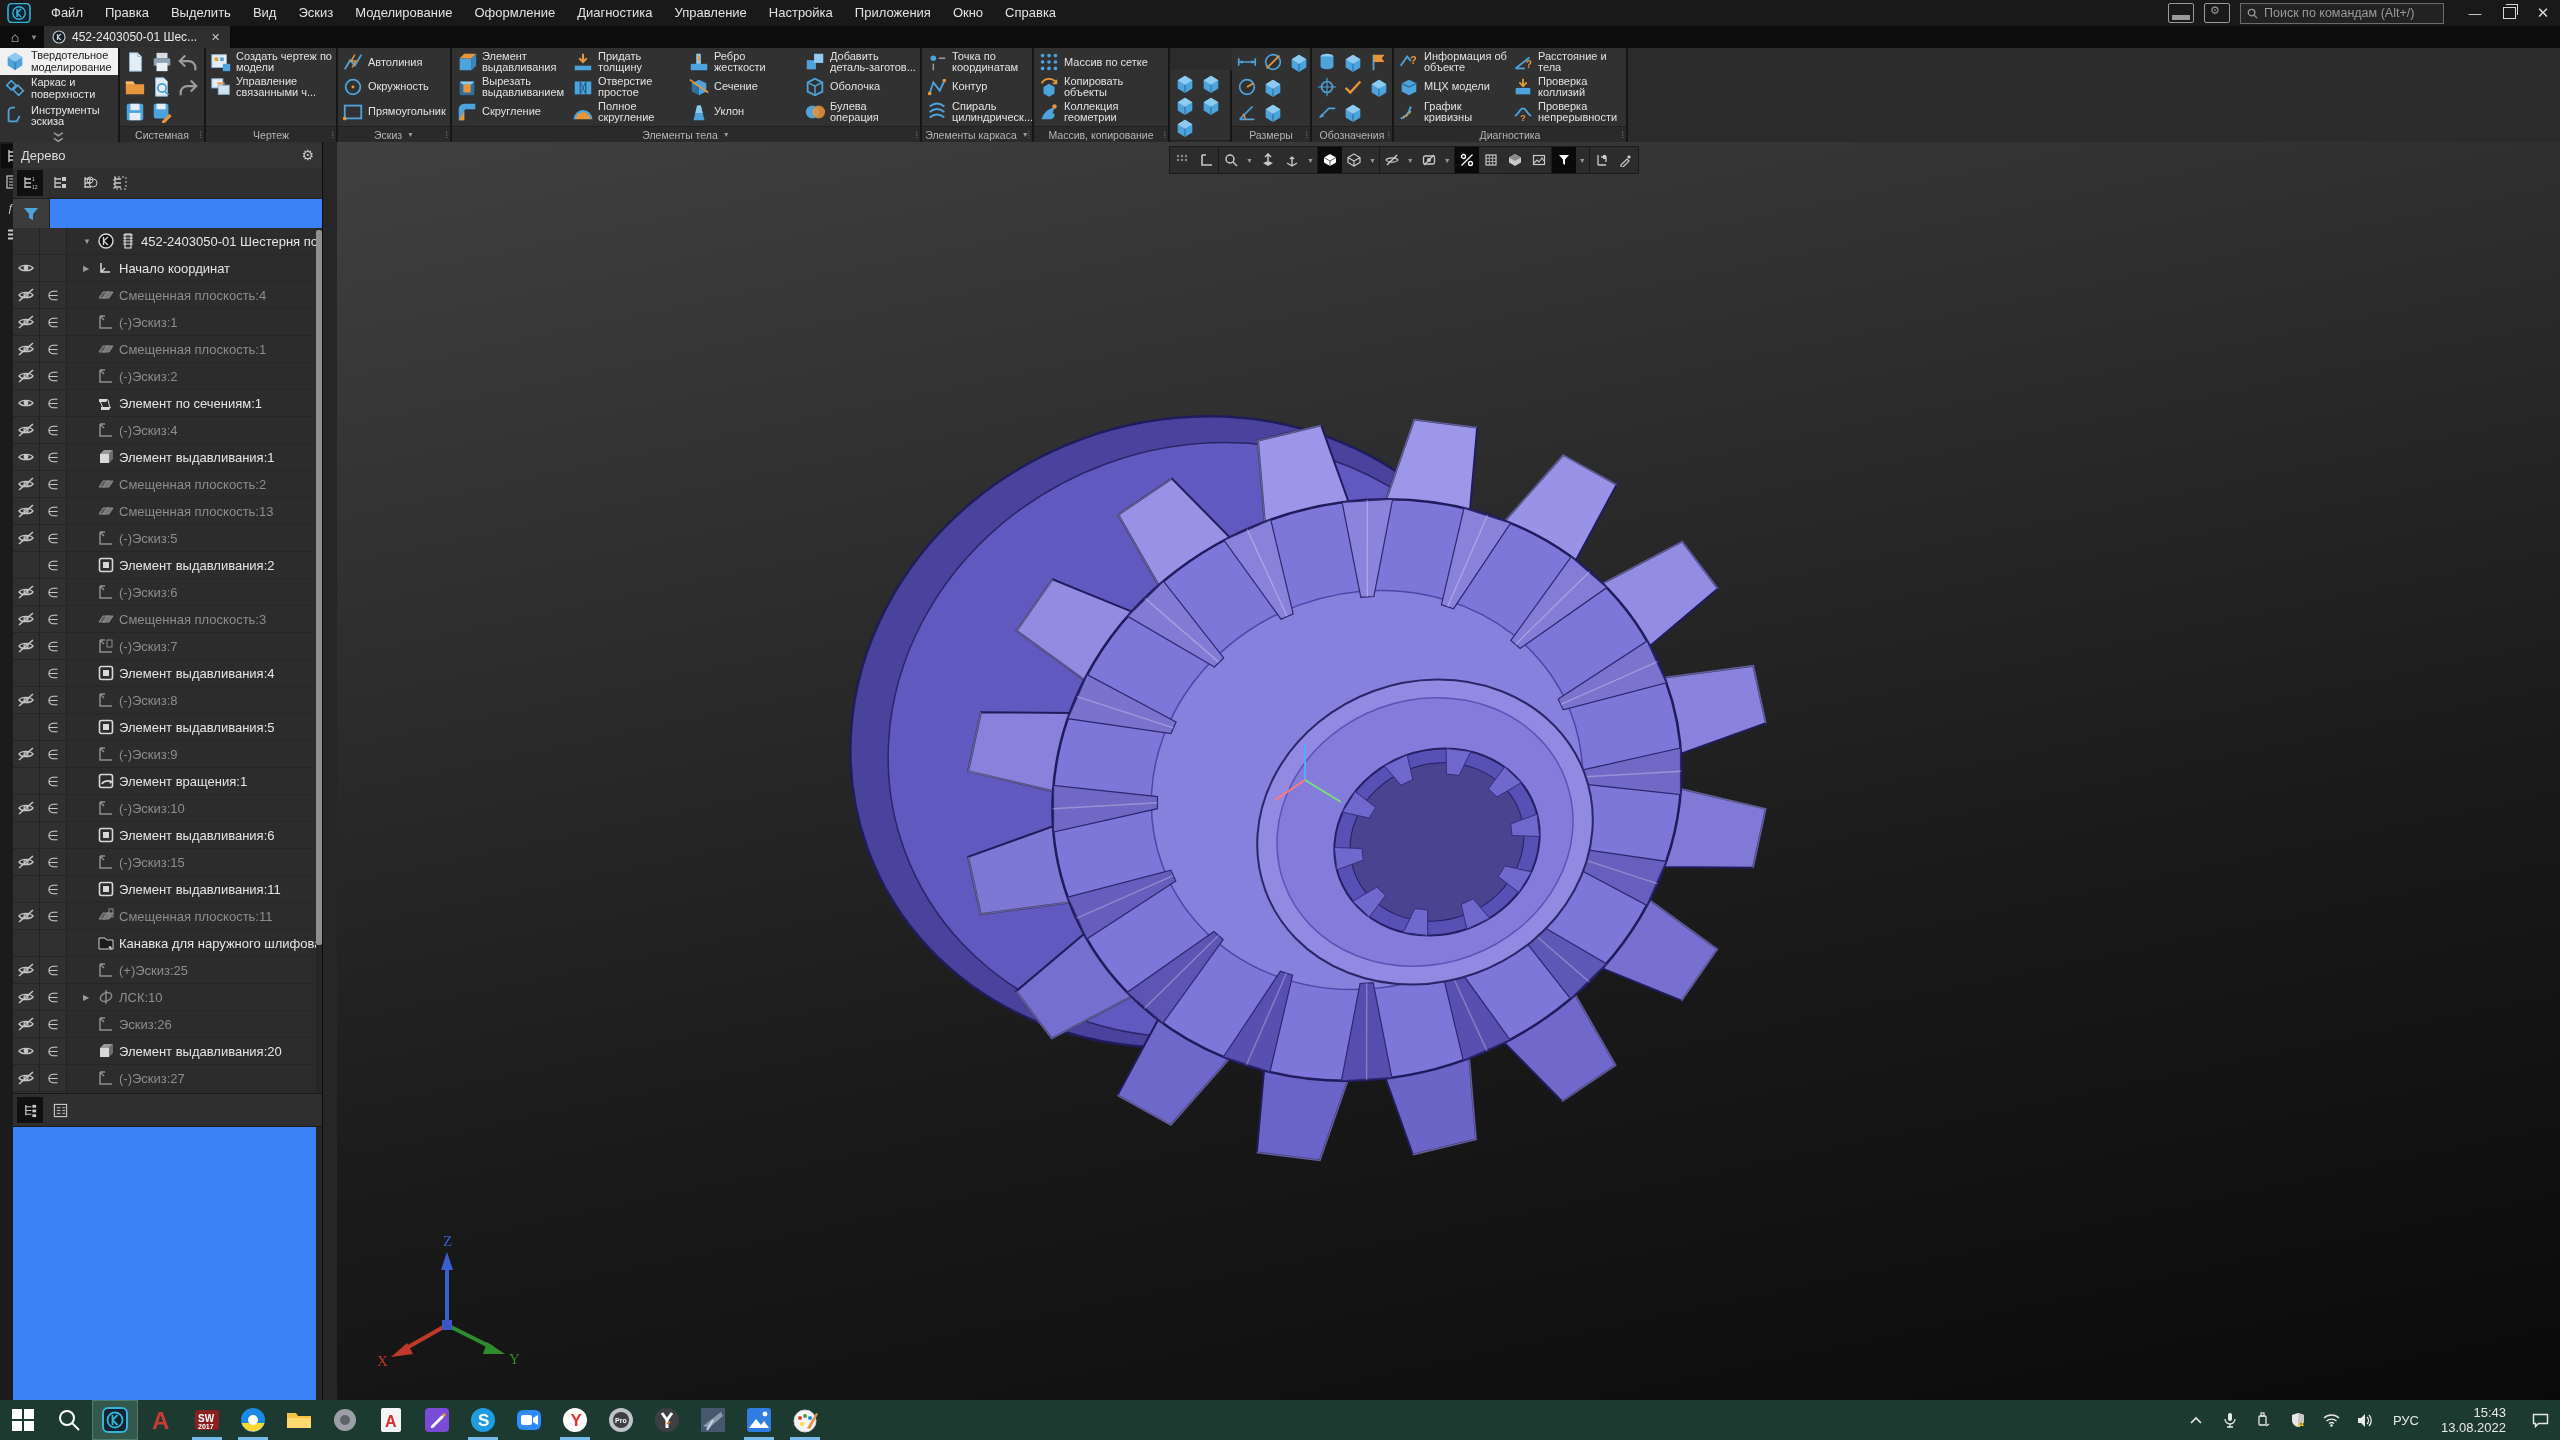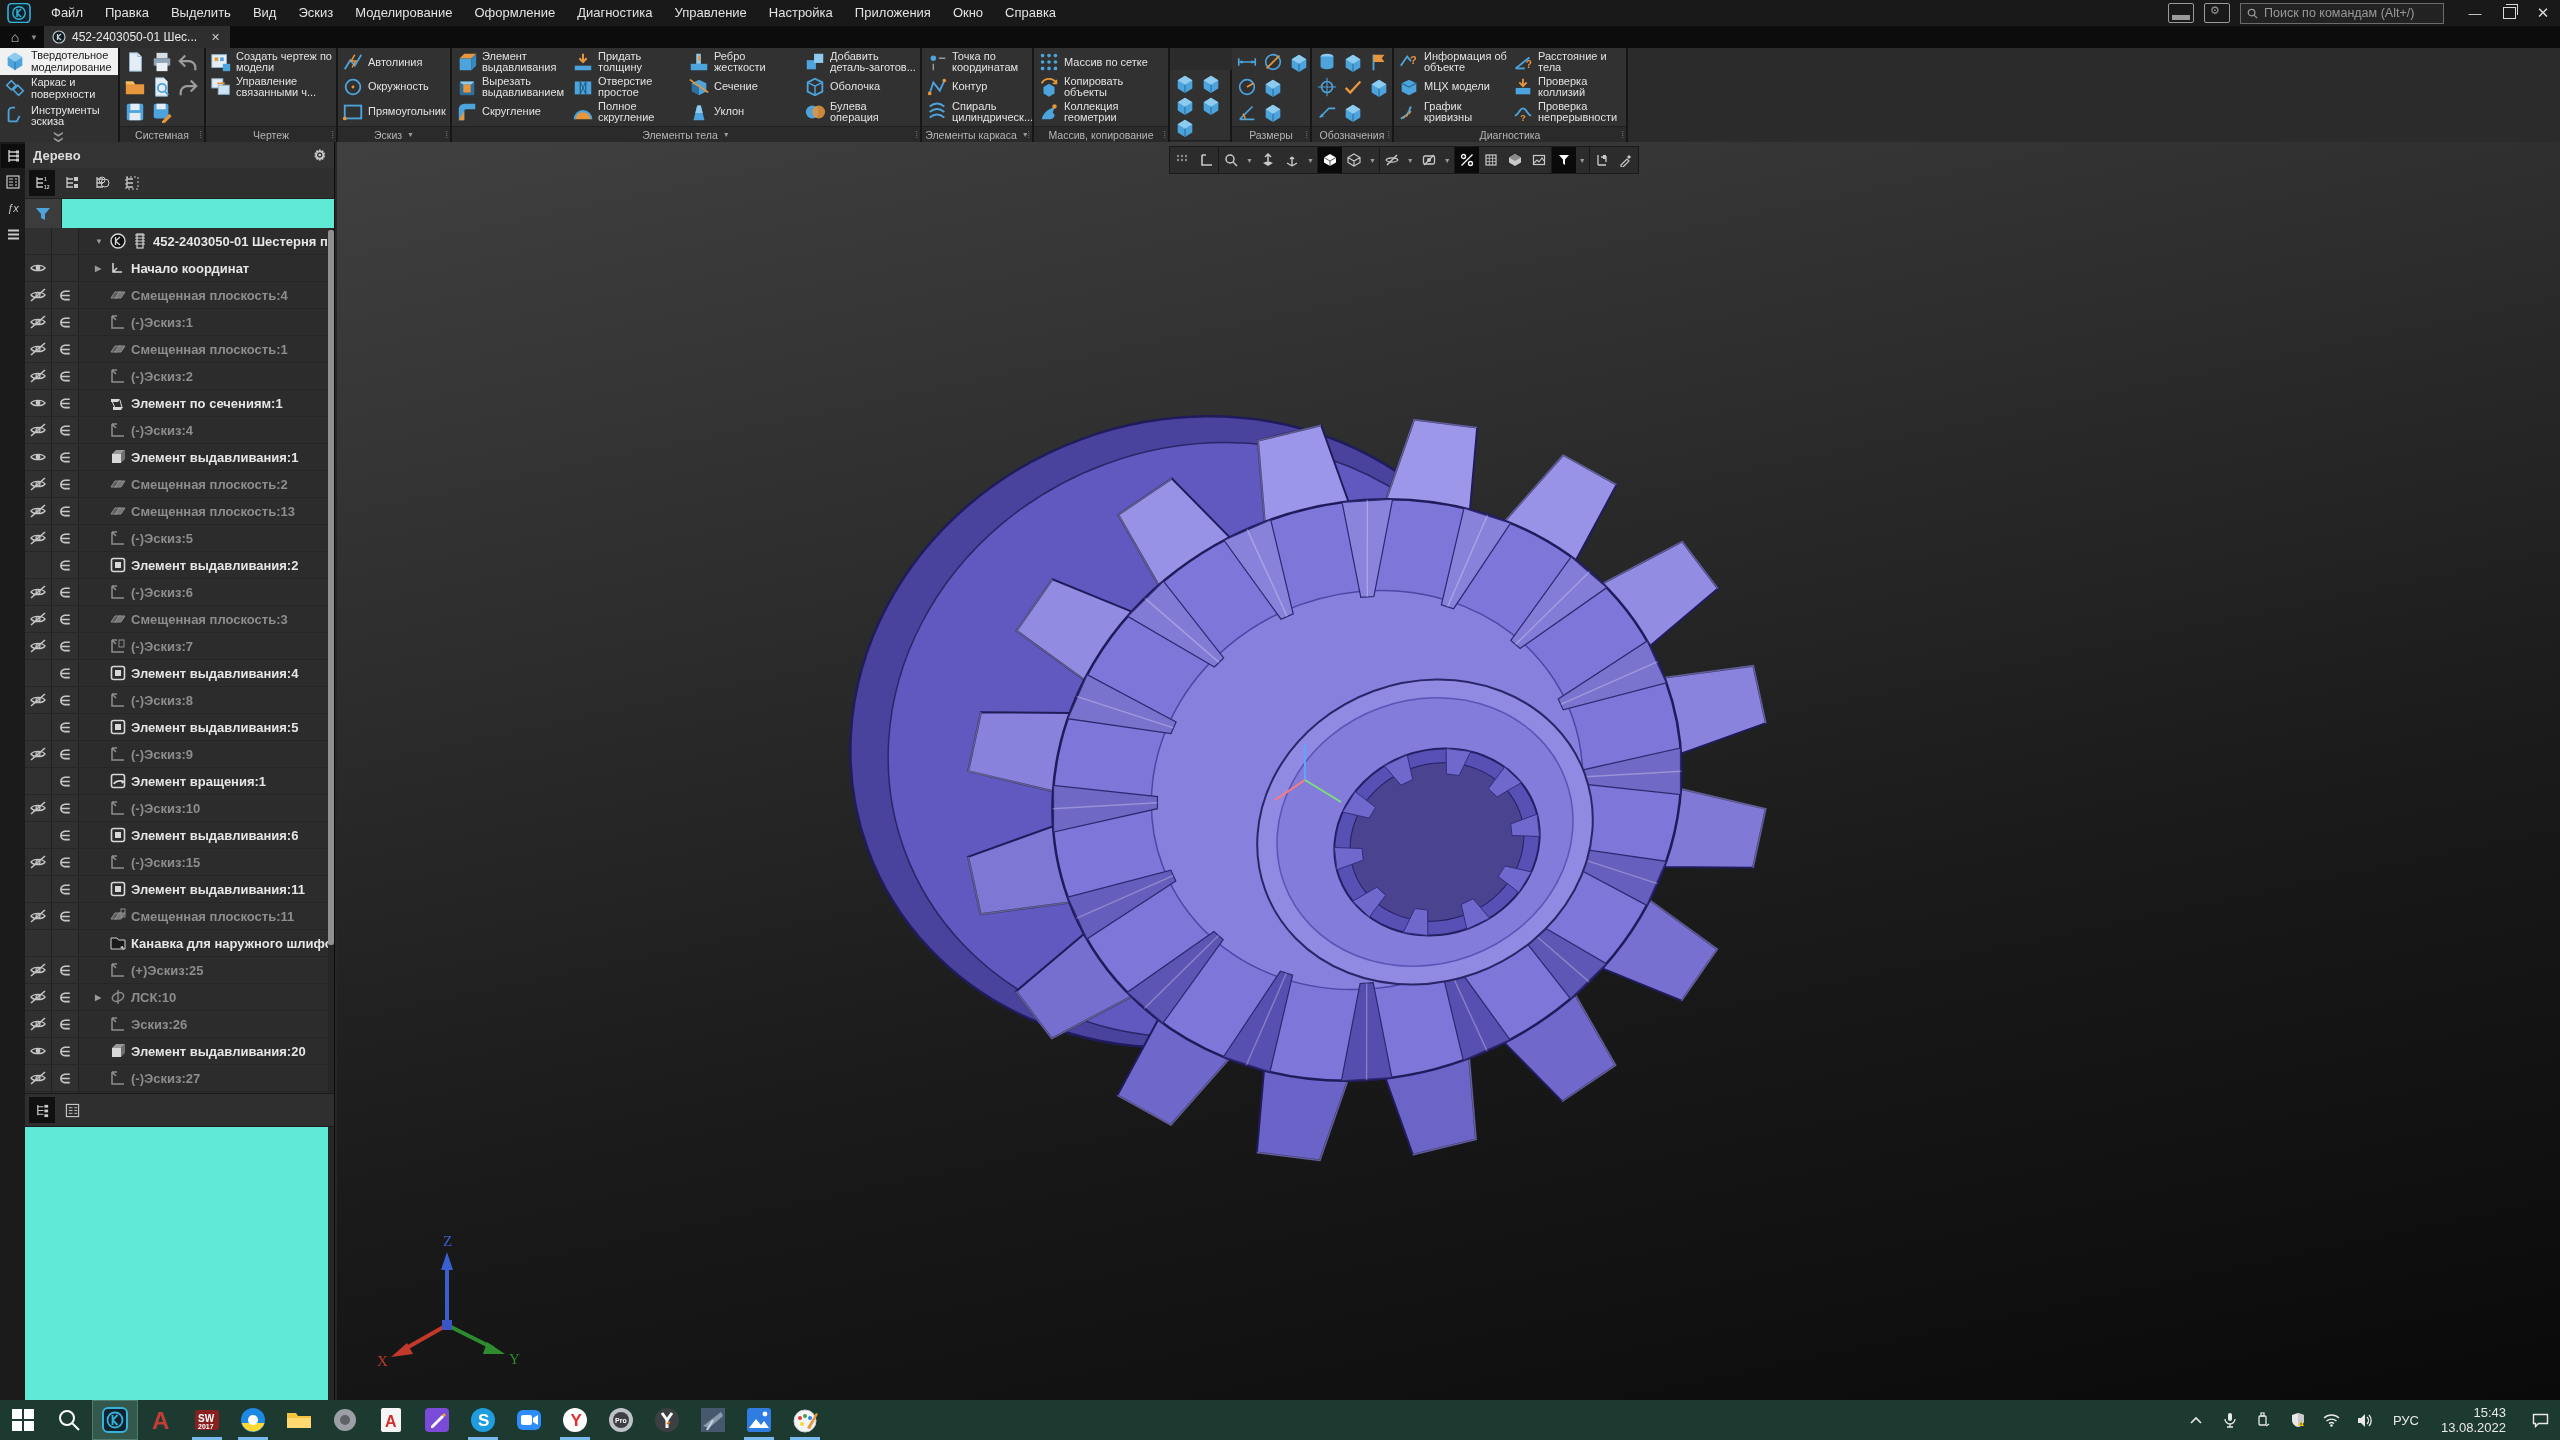--- a/index.html
+++ b/index.html
@@ -41,21 +41,21 @@
   .gicon{width:22px;height:22px;display:flex;align-items:center;justify-content:center;}
   .sec-label{height:15px;background:#2a2a2a;border-top:1px solid #202020;color:#b5b5b5;font-size:10.5px;display:flex;align-items:center;justify-content:center;gap:5px;position:relative;}
   .sec-label .grip{position:absolute;right:2px;color:#7f7f7f;font-size:9px;letter-spacing:0;}
   .sec-label .dd{color:#9a9a9a;font-size:7px;}
 
   
   .main{position:absolute;left:0;top:142px;right:0;bottom:40px;}
   .leftstrip{position:absolute;left:0;top:0;width:26px;bottom:0;background:#1b1b1b;border-right:1px solid #0c0c0c;}
   .ls-ic{width:24px;height:24px;margin:2px 1px;display:flex;align-items:center;justify-content:center;color:#c9c9c9;}
   .ls-ic.active{background:#0d0d0d;}
-  .treepanel{position:absolute;left:25px;top:0;width:309px;bottom:0;background:#5eead4;border-right:1px solid #0c0c0c;font-weight:bold;}
+  .treepanel{position:absolute;left:13px;top:0;width:309px;bottom:0;background:#3b82f6;border-right:1px solid #0c0c0c;}
   .tp-header{height:26px;display:flex;align-items:center;color:#dcdcdc;font-size:13px;padding:0 8px;background:#333;}
   .tp-header .gear{margin-left:auto;color:#c9c9c9;font-size:14px;}
   .tp-toolbar{height:30px;display:flex;align-items:center;gap:4px;padding:0 4px;background:#2f2f2f;border-bottom:1px solid #222;}
   .tp-tb-ic{width:26px;height:26px;display:flex;align-items:center;justify-content:center;color:#c9c9c9;}
   .tp-tb-ic.active{background:#101010;}
   .tp-search{height:30px;display:flex;align-items:stretch;border-bottom:1px solid #1f1f1f;}
   .funnel-block{width:36px;background:#3c3c3c;display:flex;align-items:center;justify-content:center;border-right:1px solid #1f1f1f;}
   .search-field{flex:1;background:#383838;display:flex;align-items:center;gap:7px;padding:0 8px;color:#8f8f8f;font-size:12.5px;margin-top:48px;}
   .tree-rows{position:absolute;left:0;right:6px;top:86px;}
   .trow{height:26px;display:flex;align-items:stretch;border-bottom:1px solid #262626;background:#2c2c2c;}

